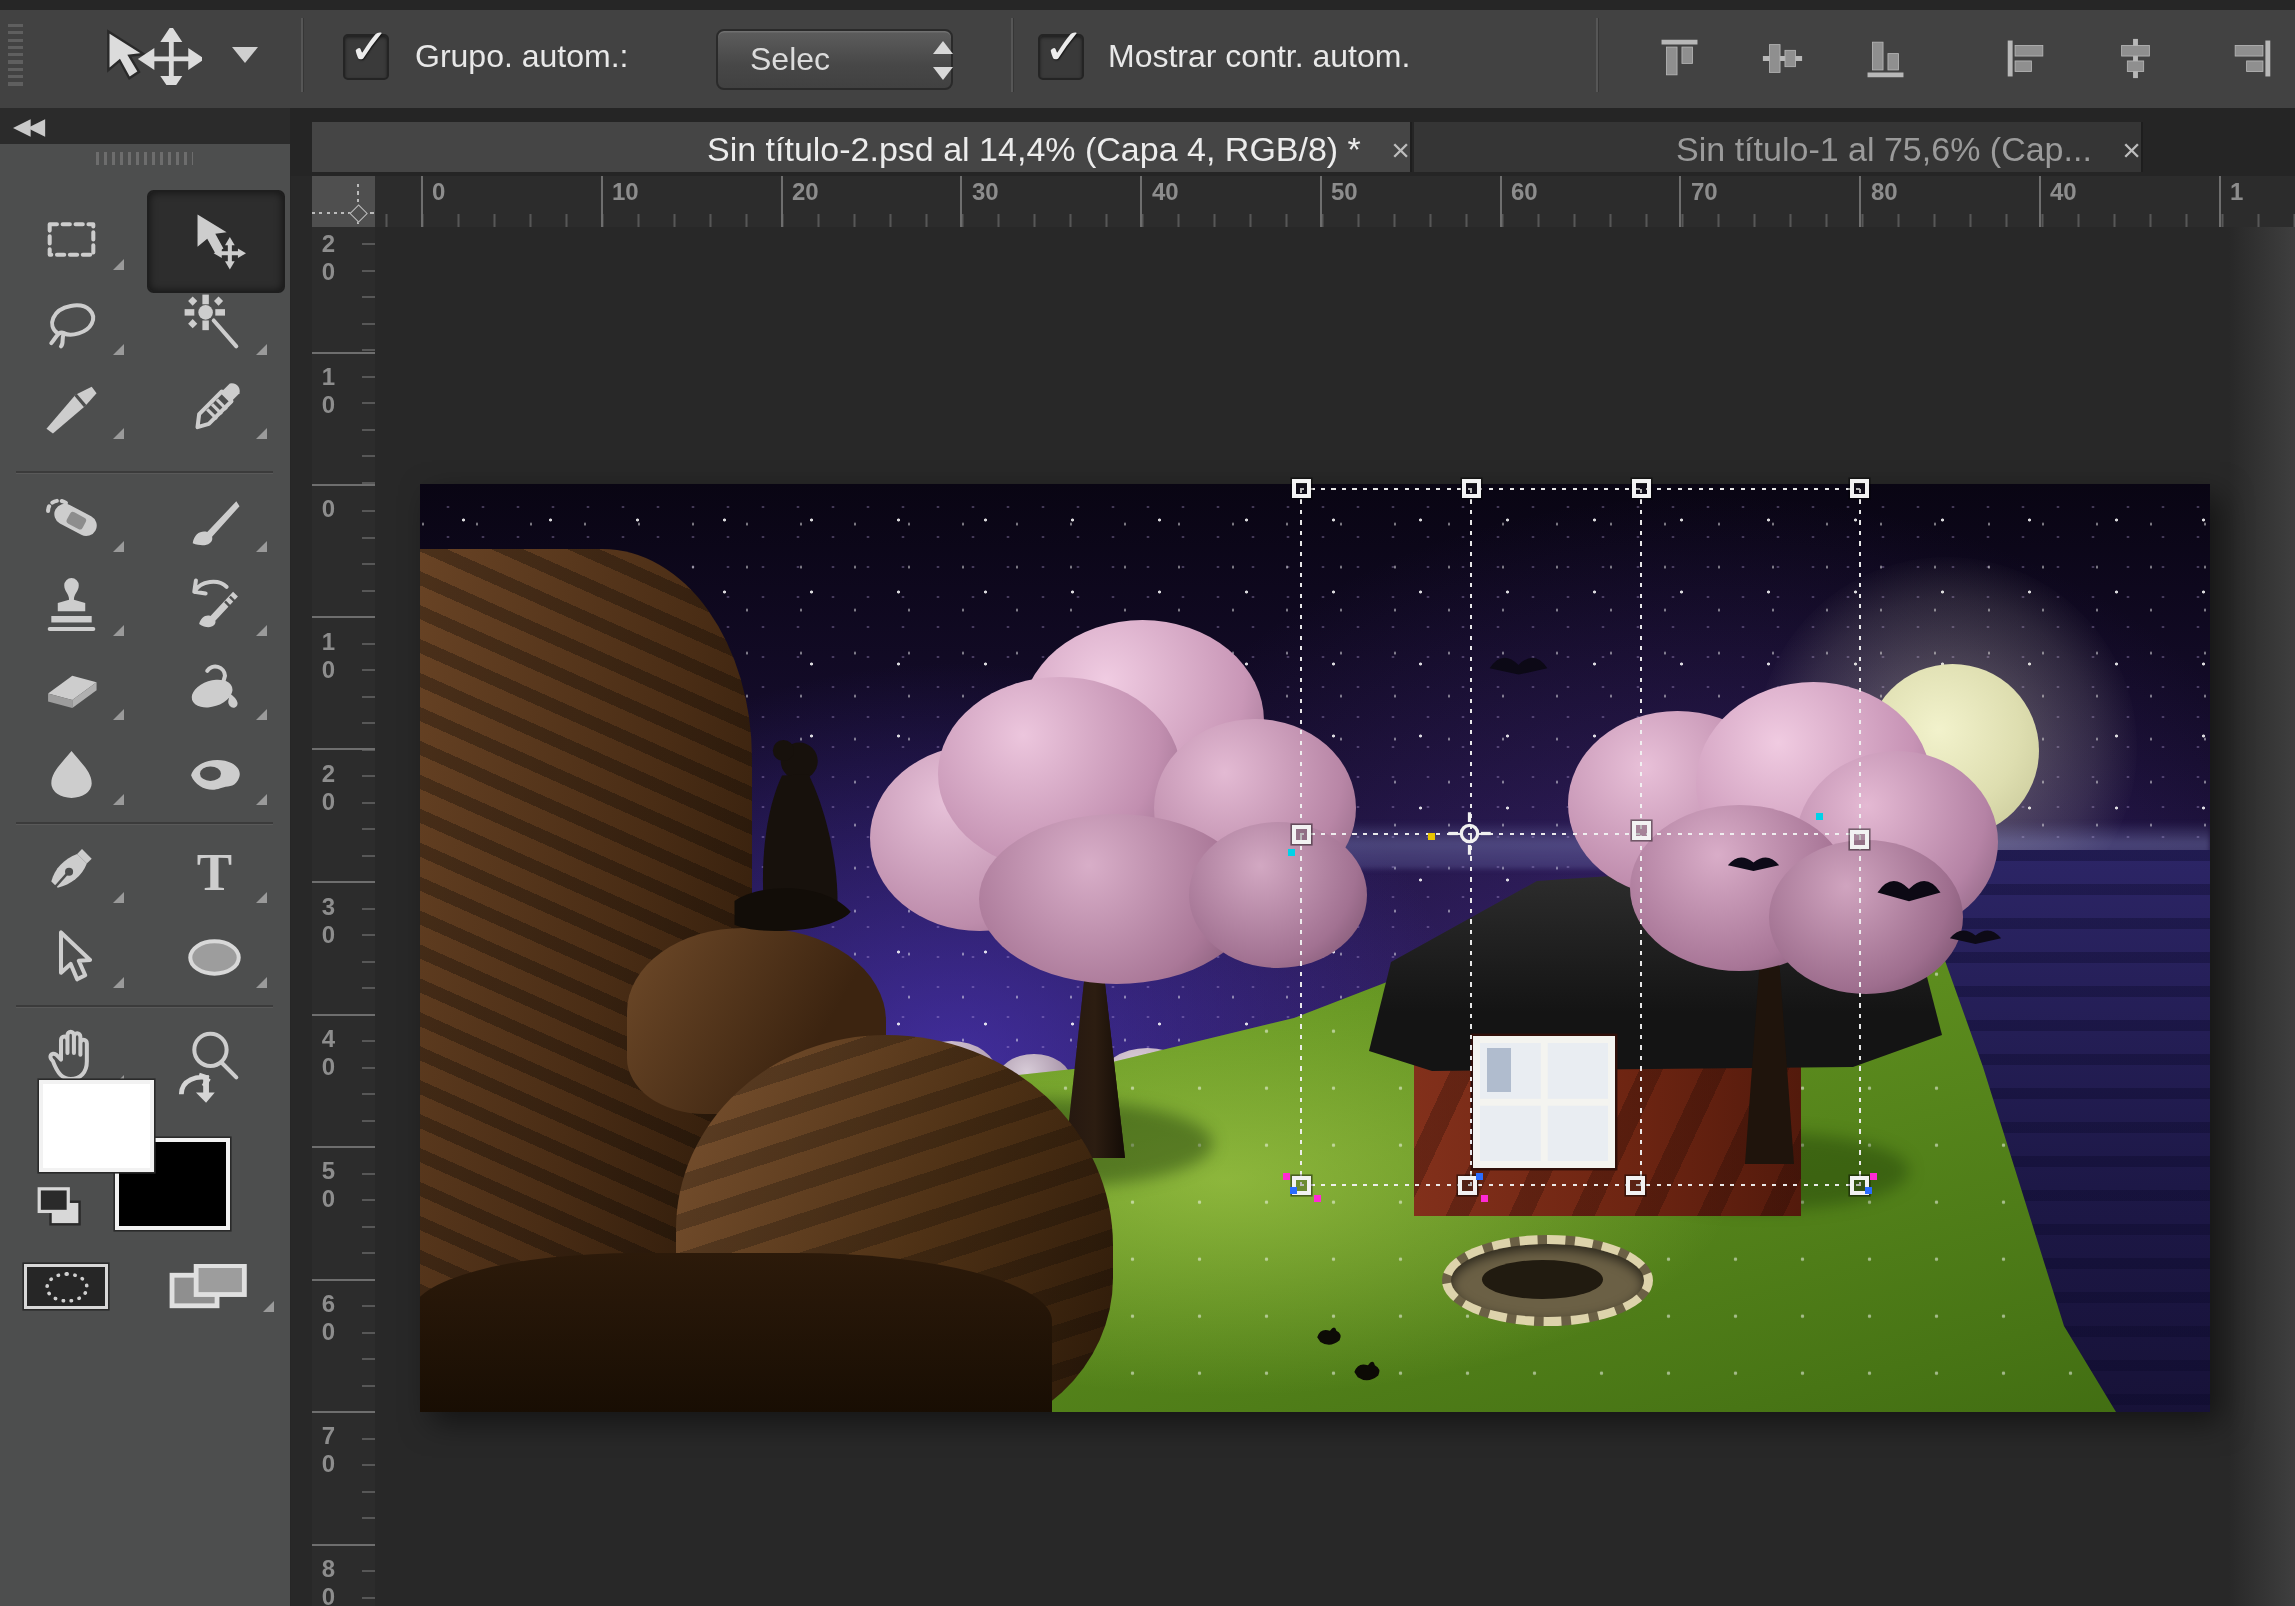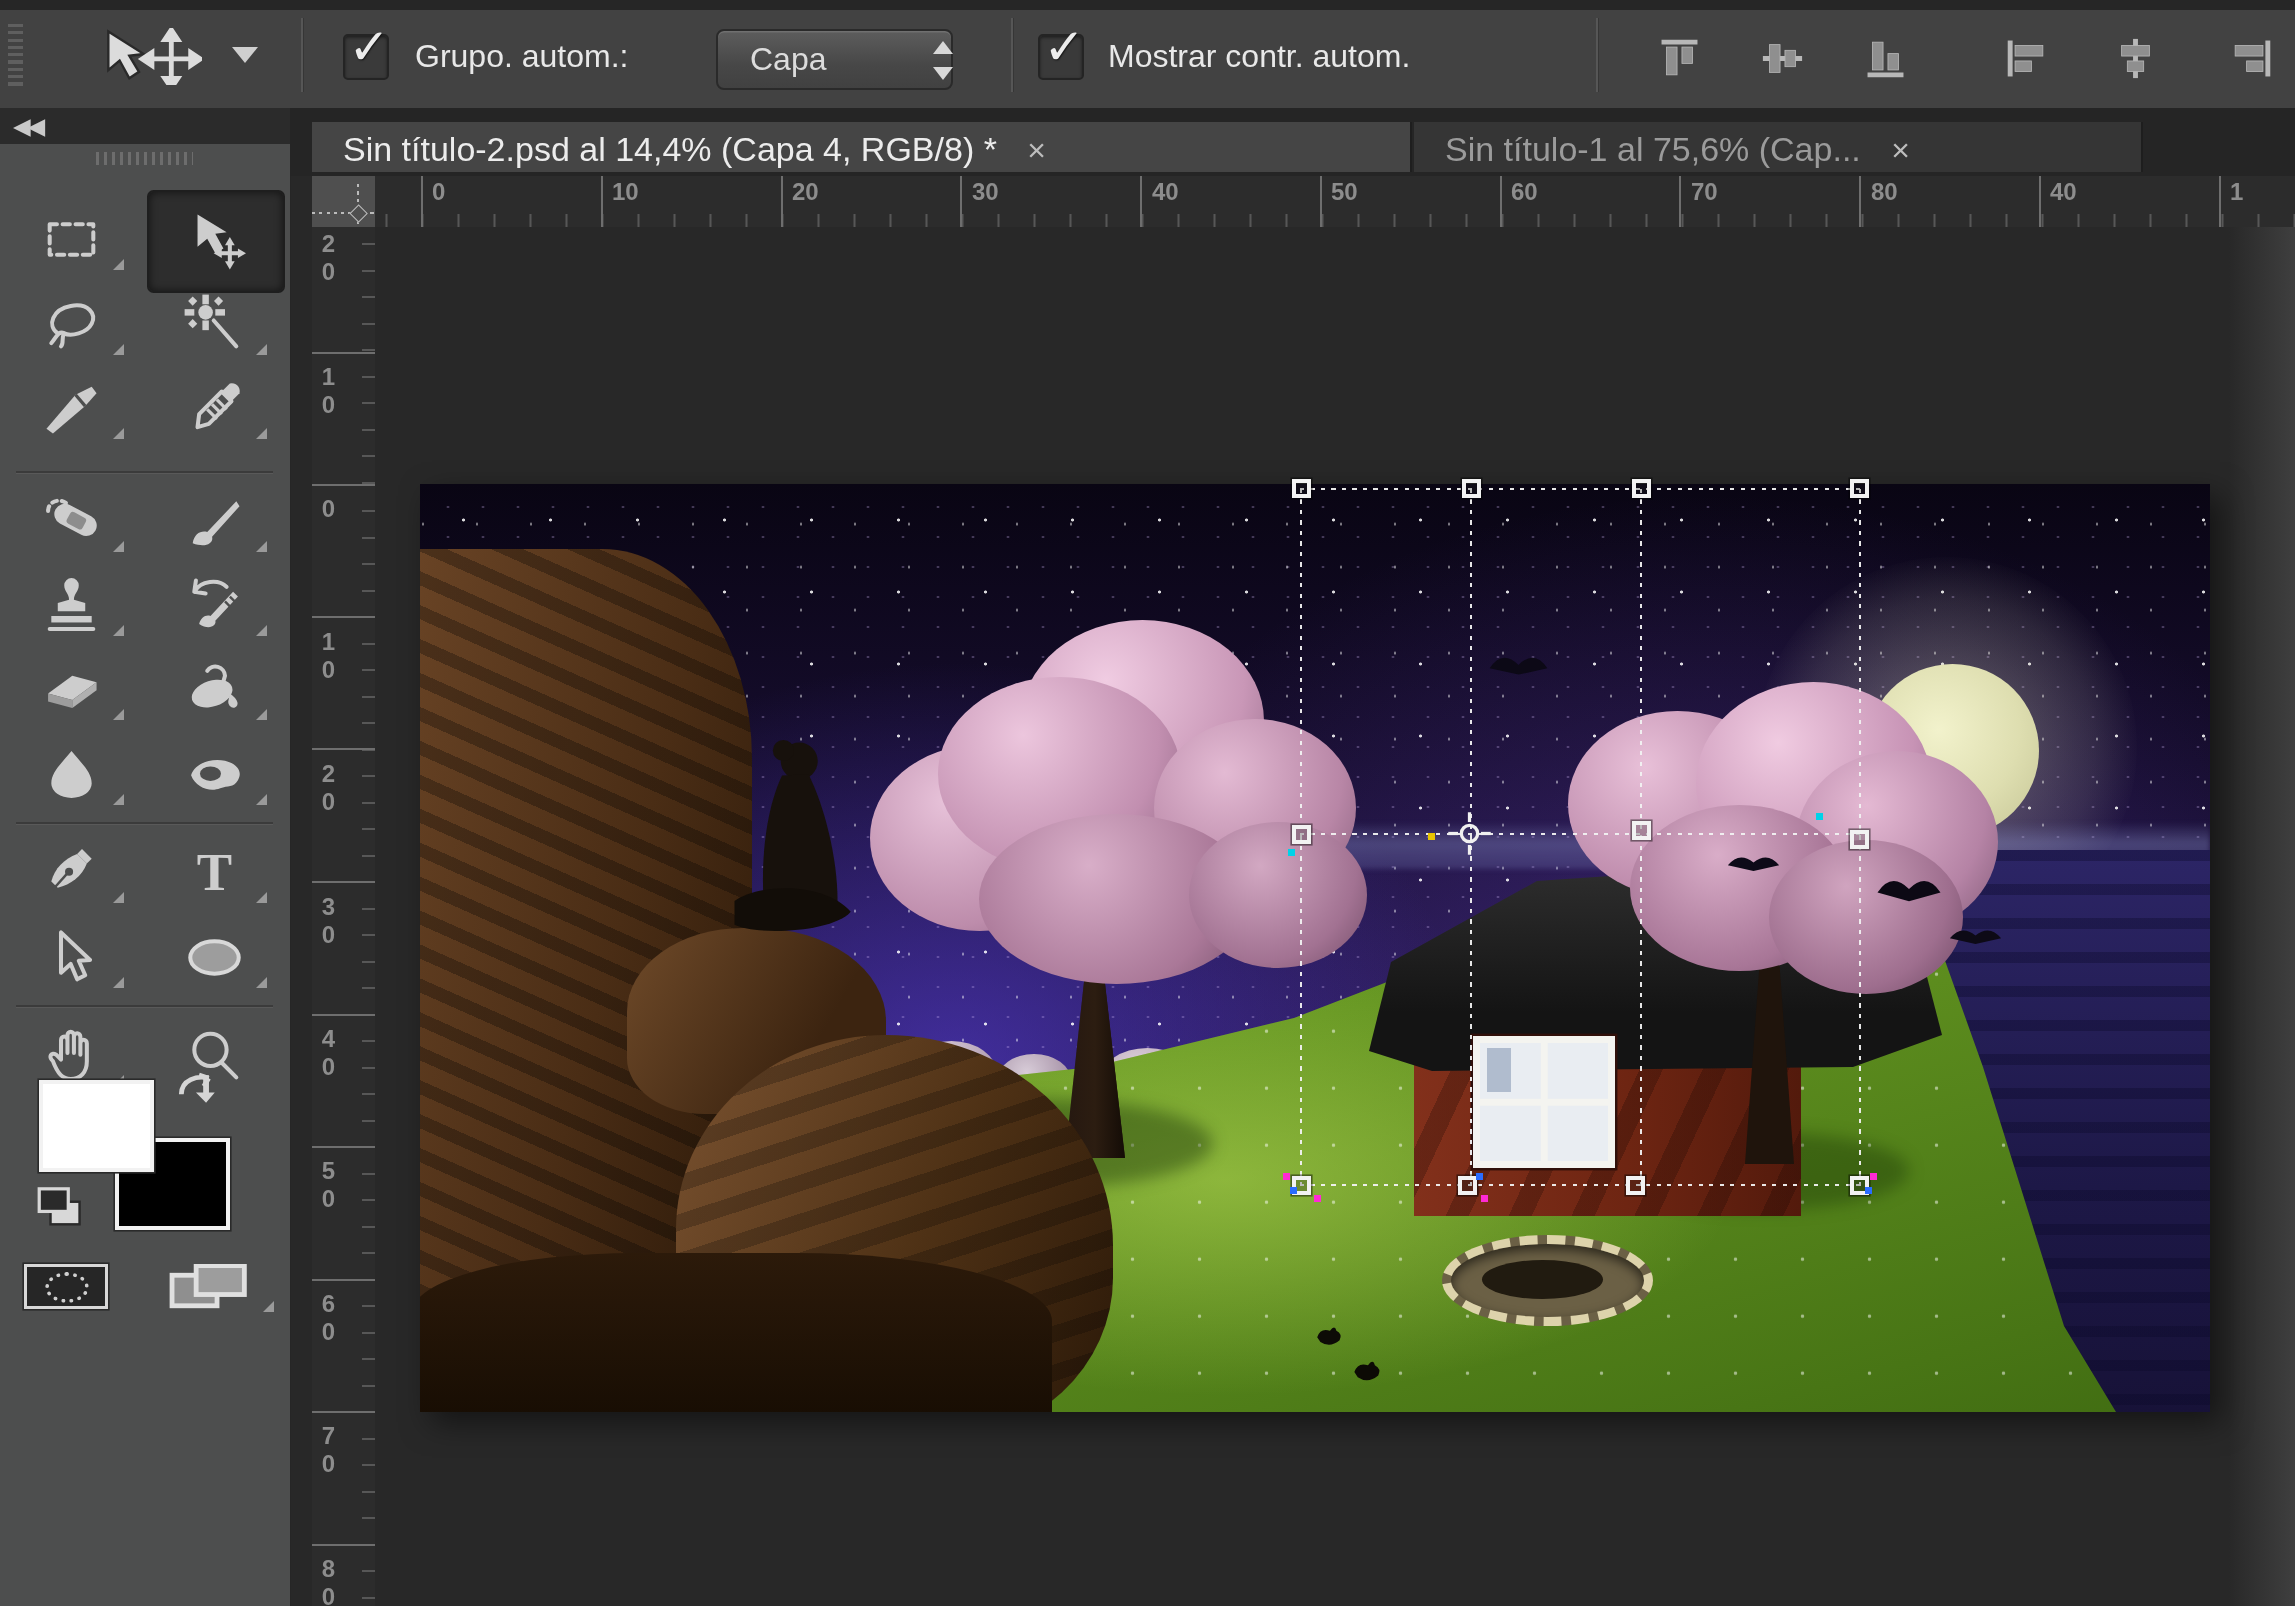--- a/index.html
+++ b/index.html
@@ -37,21 +37,21 @@
   .toolcell .fil{fill:#cdcdcd;stroke:none;}
   .flyout{position:absolute;right:8px;bottom:8px;width:0;height:0;
     border-left:11.3px solid transparent;border-bottom:11.3px solid #9a9a9a;}
   .selbox{left:147px;top:82px;width:134px;height:99px;background:#2d2d2d;border:2.4px solid #1e1e1e;border-radius:6.5px;
     box-shadow:inset 0 0 8px rgba(0,0,0,.6);}
   .tooldiv{left:16px;width:257px;height:1.6px;background:#3b3b3b;box-shadow:0 0.8px 0 #5c5c5c;}
   .swatch{border:4px solid #f2f2f2;box-shadow:0 0 0 1.6px #2a2a2a;}
   .typeglyph{font-size:53px;color:#cdcdcd;font-family:"Liberation Serif",serif;font-weight:bold;}
   
   #tabzone{left:290px;top:108px;width:2006px;height:68px;background:#252525;}
-  .tab{top:13.8px;height:50px;font-size:34px;line-height:54px;white-space:nowrap;overflow:hidden;}
+  .tab{top:13.8px;height:50px;font-size:34px;line-height:54px;white-space:nowrap;overflow:hidden;text-align:right;}
   .tab .close{font-size:32px;margin-left:21px;color:#bdbdbd;}
   #tab1{left:22px;width:1100px;background:#454545;color:#ececec;padding-left:31px;box-sizing:border-box;border-right:2.4px solid #1e1e1e;}
   #tab2{left:1124px;width:729px;background:#353535;color:#9b9b9b;padding-left:31px;box-sizing:border-box;border-right:2.4px solid #1e1e1e;}
   
   #corner{left:312px;top:176px;width:63px;height:51px;background:#4f4f4f;border-right:1.6px solid #222;border-bottom:1.6px solid #222;}
   #corner .dh{left:0;top:36px;width:63px;height:1.6px;background:repeating-linear-gradient(90deg,#bbb 0 3.2px,transparent 3.2px 7.3px);}
   #corner .dv{left:45px;top:8px;width:1.6px;height:43px;background:repeating-linear-gradient(180deg,#bbb 0 3.2px,transparent 3.2px 7.3px);}
   #hruler{left:375px;top:176px;width:1921px;height:51px;background:#2c2c2c;border-bottom:1.6px solid #1d1d1d;overflow:hidden;}
   #hruler .minors{left:0;bottom:0;width:100%;height:13px;
     background:repeating-linear-gradient(90deg,#575757 0 1.6px,transparent 1.6px 36px);background-position:10.5px 0;}
@@ -92,21 +92,21 @@
       </g>
     </svg>
   </div>
   <div class="caret abs" style="left:232px;top:47px;"></div>
   <div class="obsep abs" style="left:301px;"></div>
   <div class="checkbox abs" style="left:343px;top:34px;">
     <span class="mark">✓</span>
   </div>
   <div class="oblabel abs" style="left:415px;top:40px;">Grupo. autom.:</div>
   <div class="grupo abs">
-    <span class="val">Capa</span>
+    <span class="val">Selec</span>
     <span class="spinner">
       <span class="spin-up abs" style="left:0;top:0;"></span>
         <span class="spin-dn abs" style="left:0;top:20px;"></span>
     </span>
   </div>
   <div class="obsep abs" style="left:1011px;"></div>
   <div class="checkbox abs" style="left:1038px;top:34px;">
     <span class="mark">✓</span>
   </div>
   <div class="oblabel abs" style="left:1108px;top:40px;">Mostrar contr. autom.</div>

